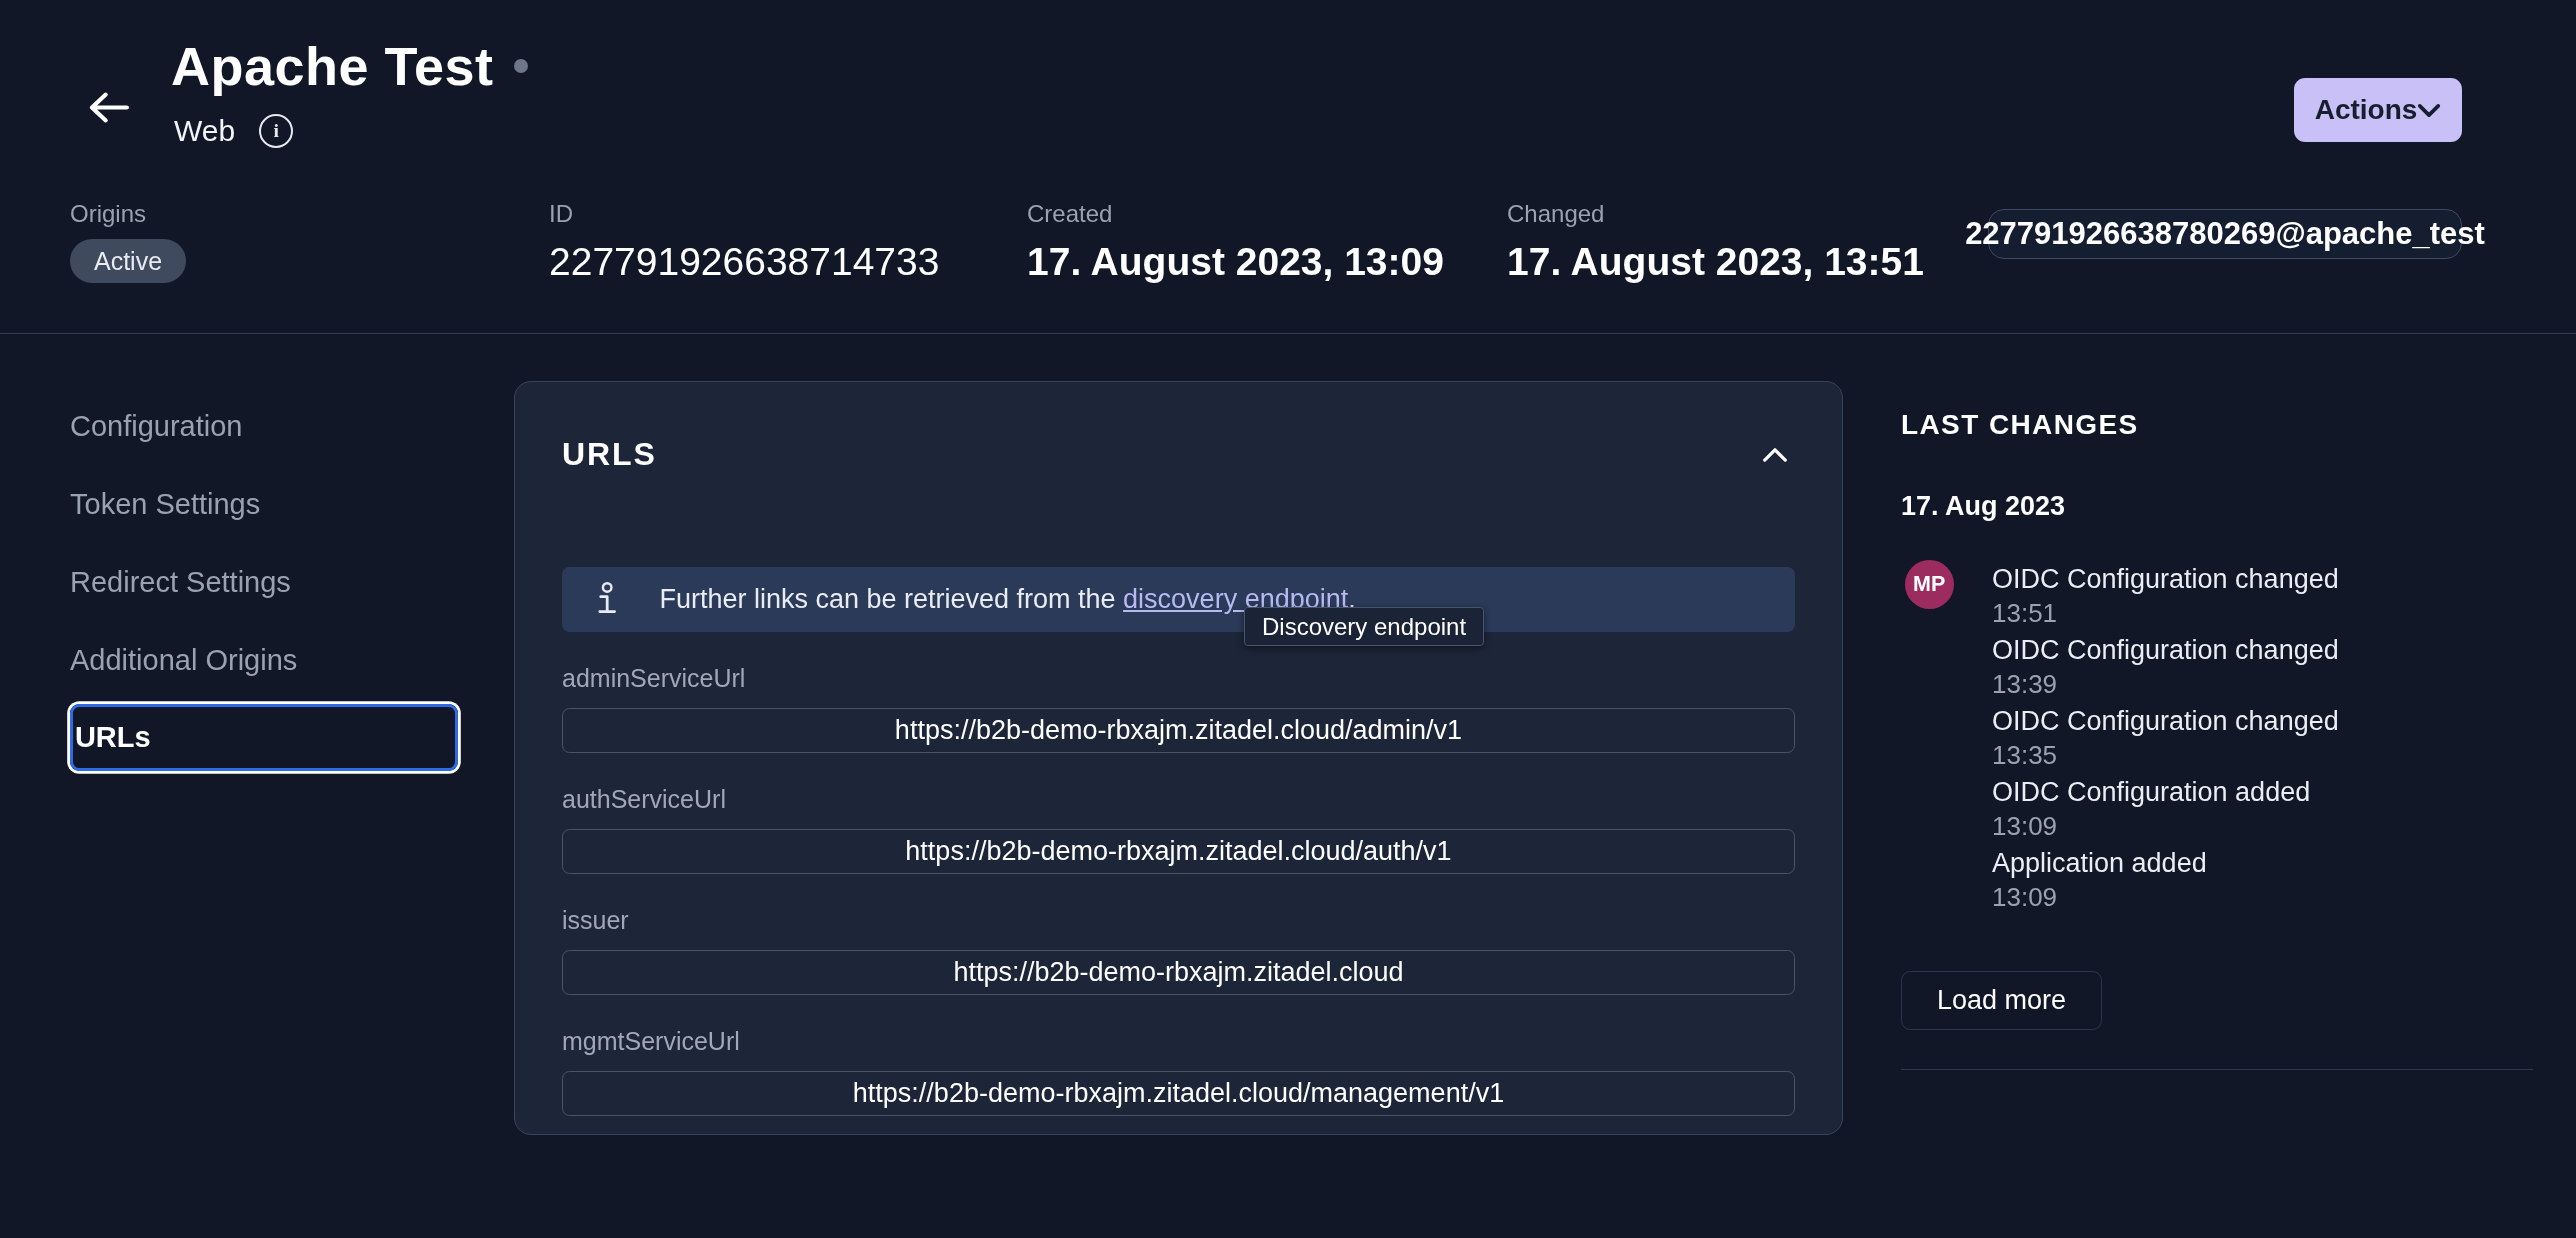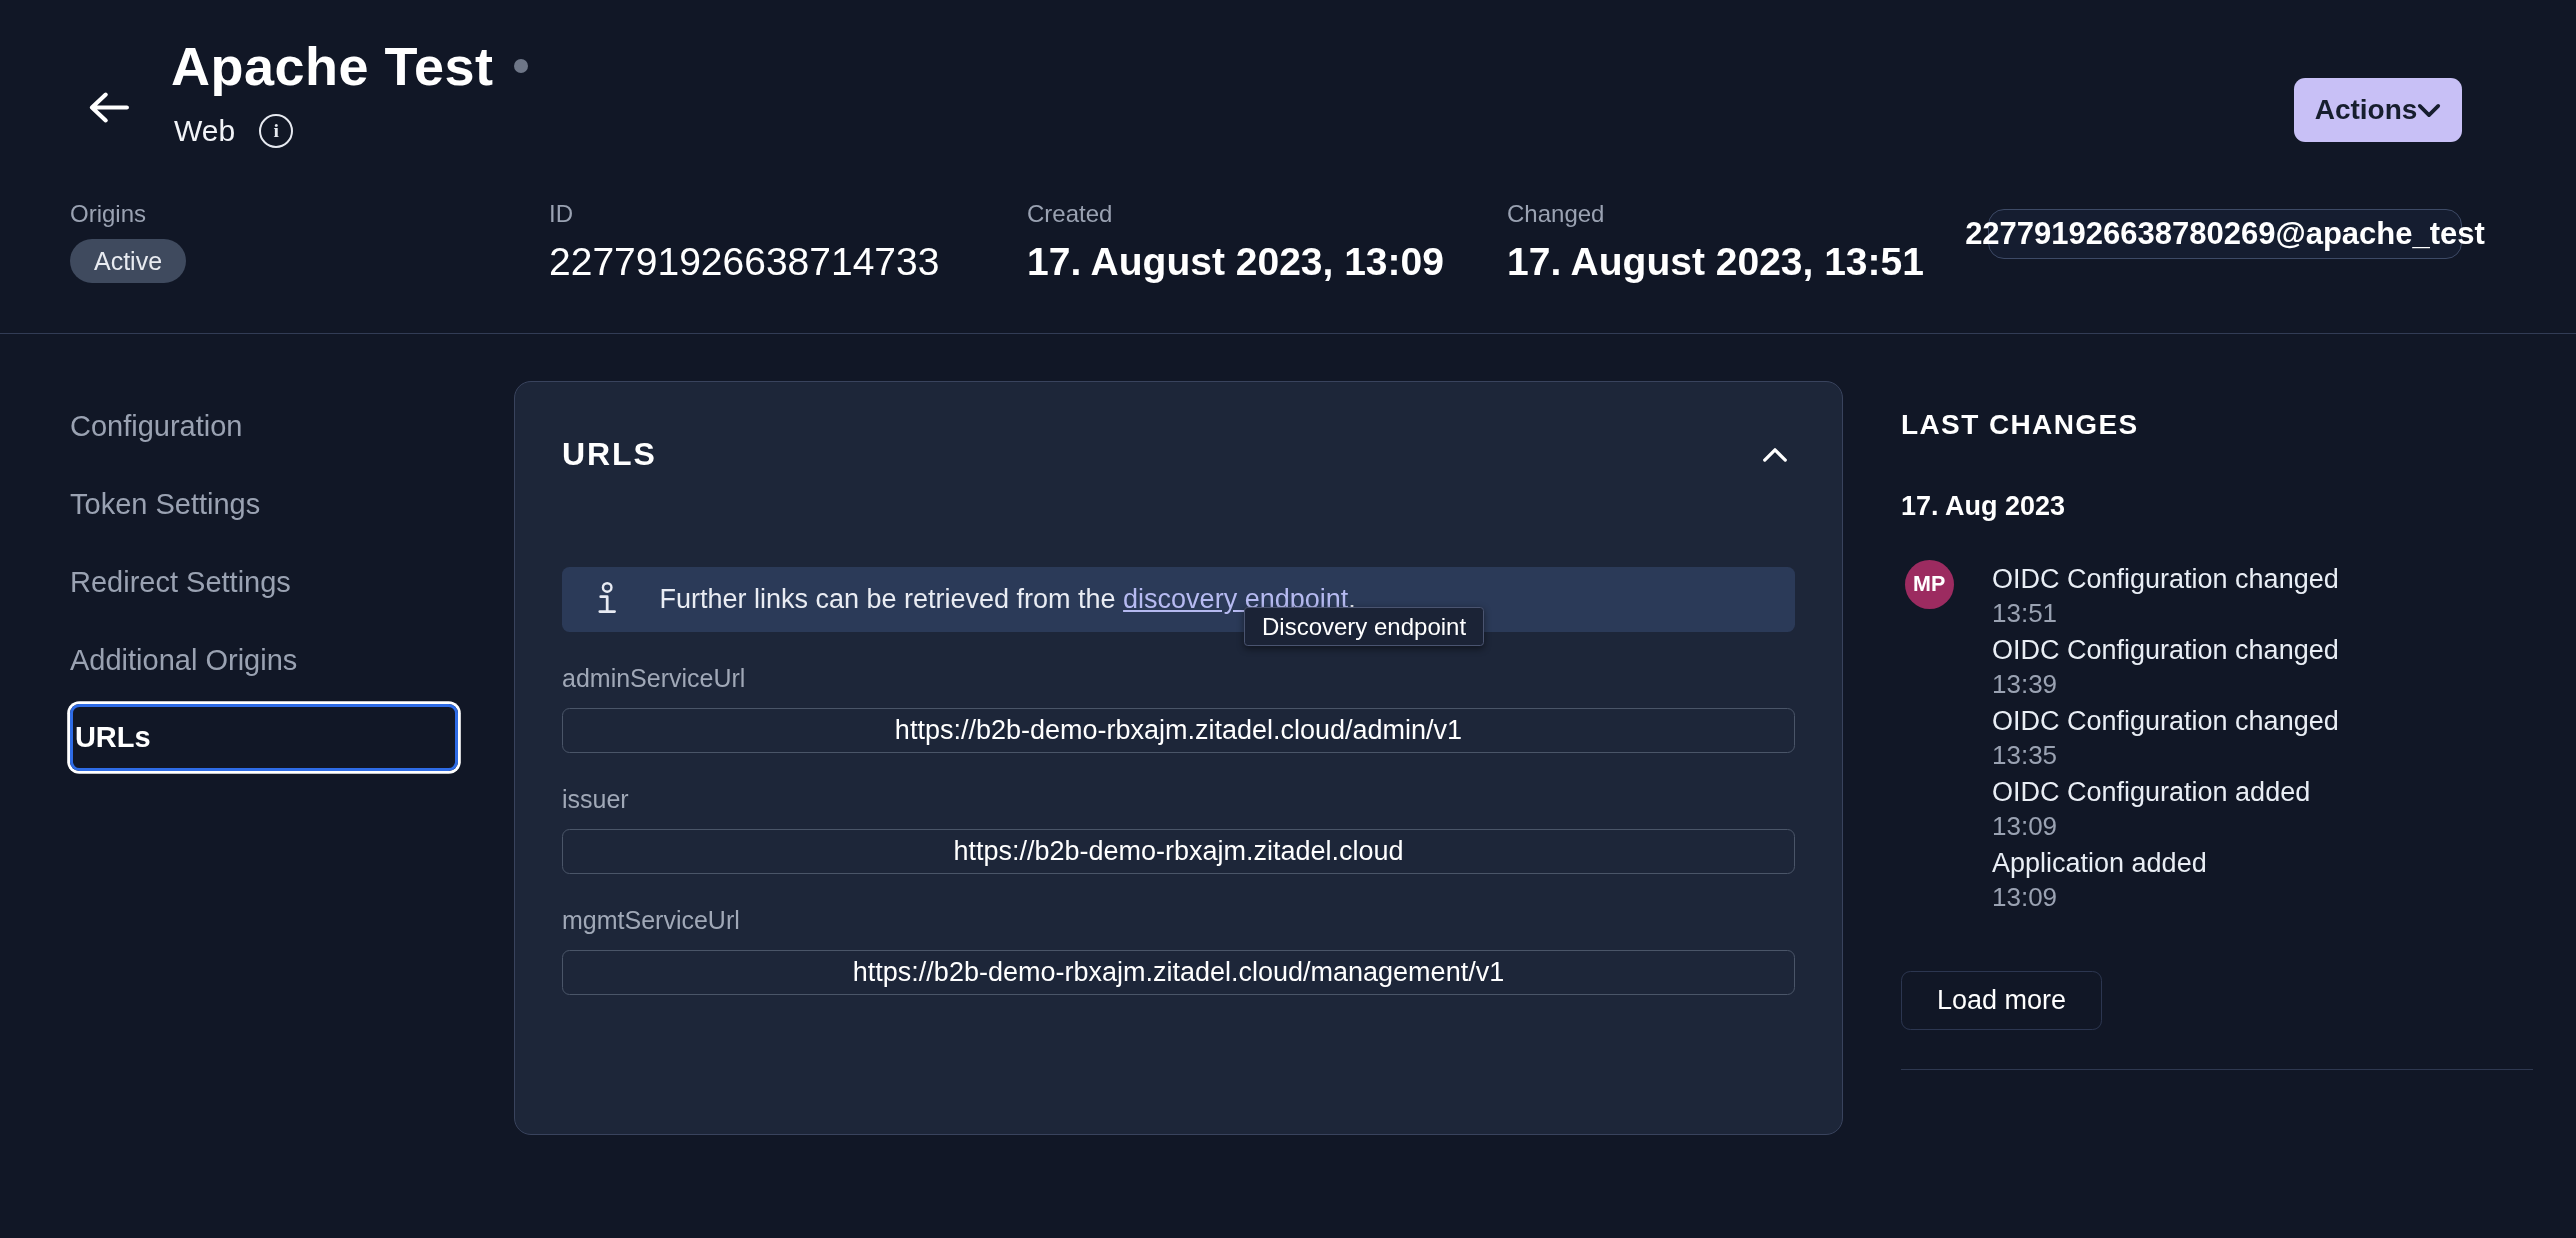--- a/index.html
+++ b/index.html
@@ -167,20 +167,24 @@
     <span class="banner-text"><span>Further links can be retrieved from the </span><a class="banner-link">discovery endpoint</a><span>.</span></span>
   </div>
 
   <div class="tooltip">Discovery endpoint</div>
 
   <div class="field">
     <div class="field-label">adminServiceUrl</div>
     <div class="value-box">https://b2b-demo-rbxajm.zitadel.cloud/admin/v1</div>
   </div>
   <div class="field">
+    <div class="field-label">authServiceUrl</div>
+    <div class="value-box">https://b2b-demo-rbxajm.zitadel.cloud/auth/v1</div>
+  </div>
+  <div class="field">
     <div class="field-label">issuer</div>
     <div class="value-box">https://b2b-demo-rbxajm.zitadel.cloud</div>
   </div>
   <div class="field">
     <div class="field-label">mgmtServiceUrl</div>
     <div class="value-box">https://b2b-demo-rbxajm.zitadel.cloud/management/v1</div>
   </div>
 </section>
 
 <aside class="changes-col">

